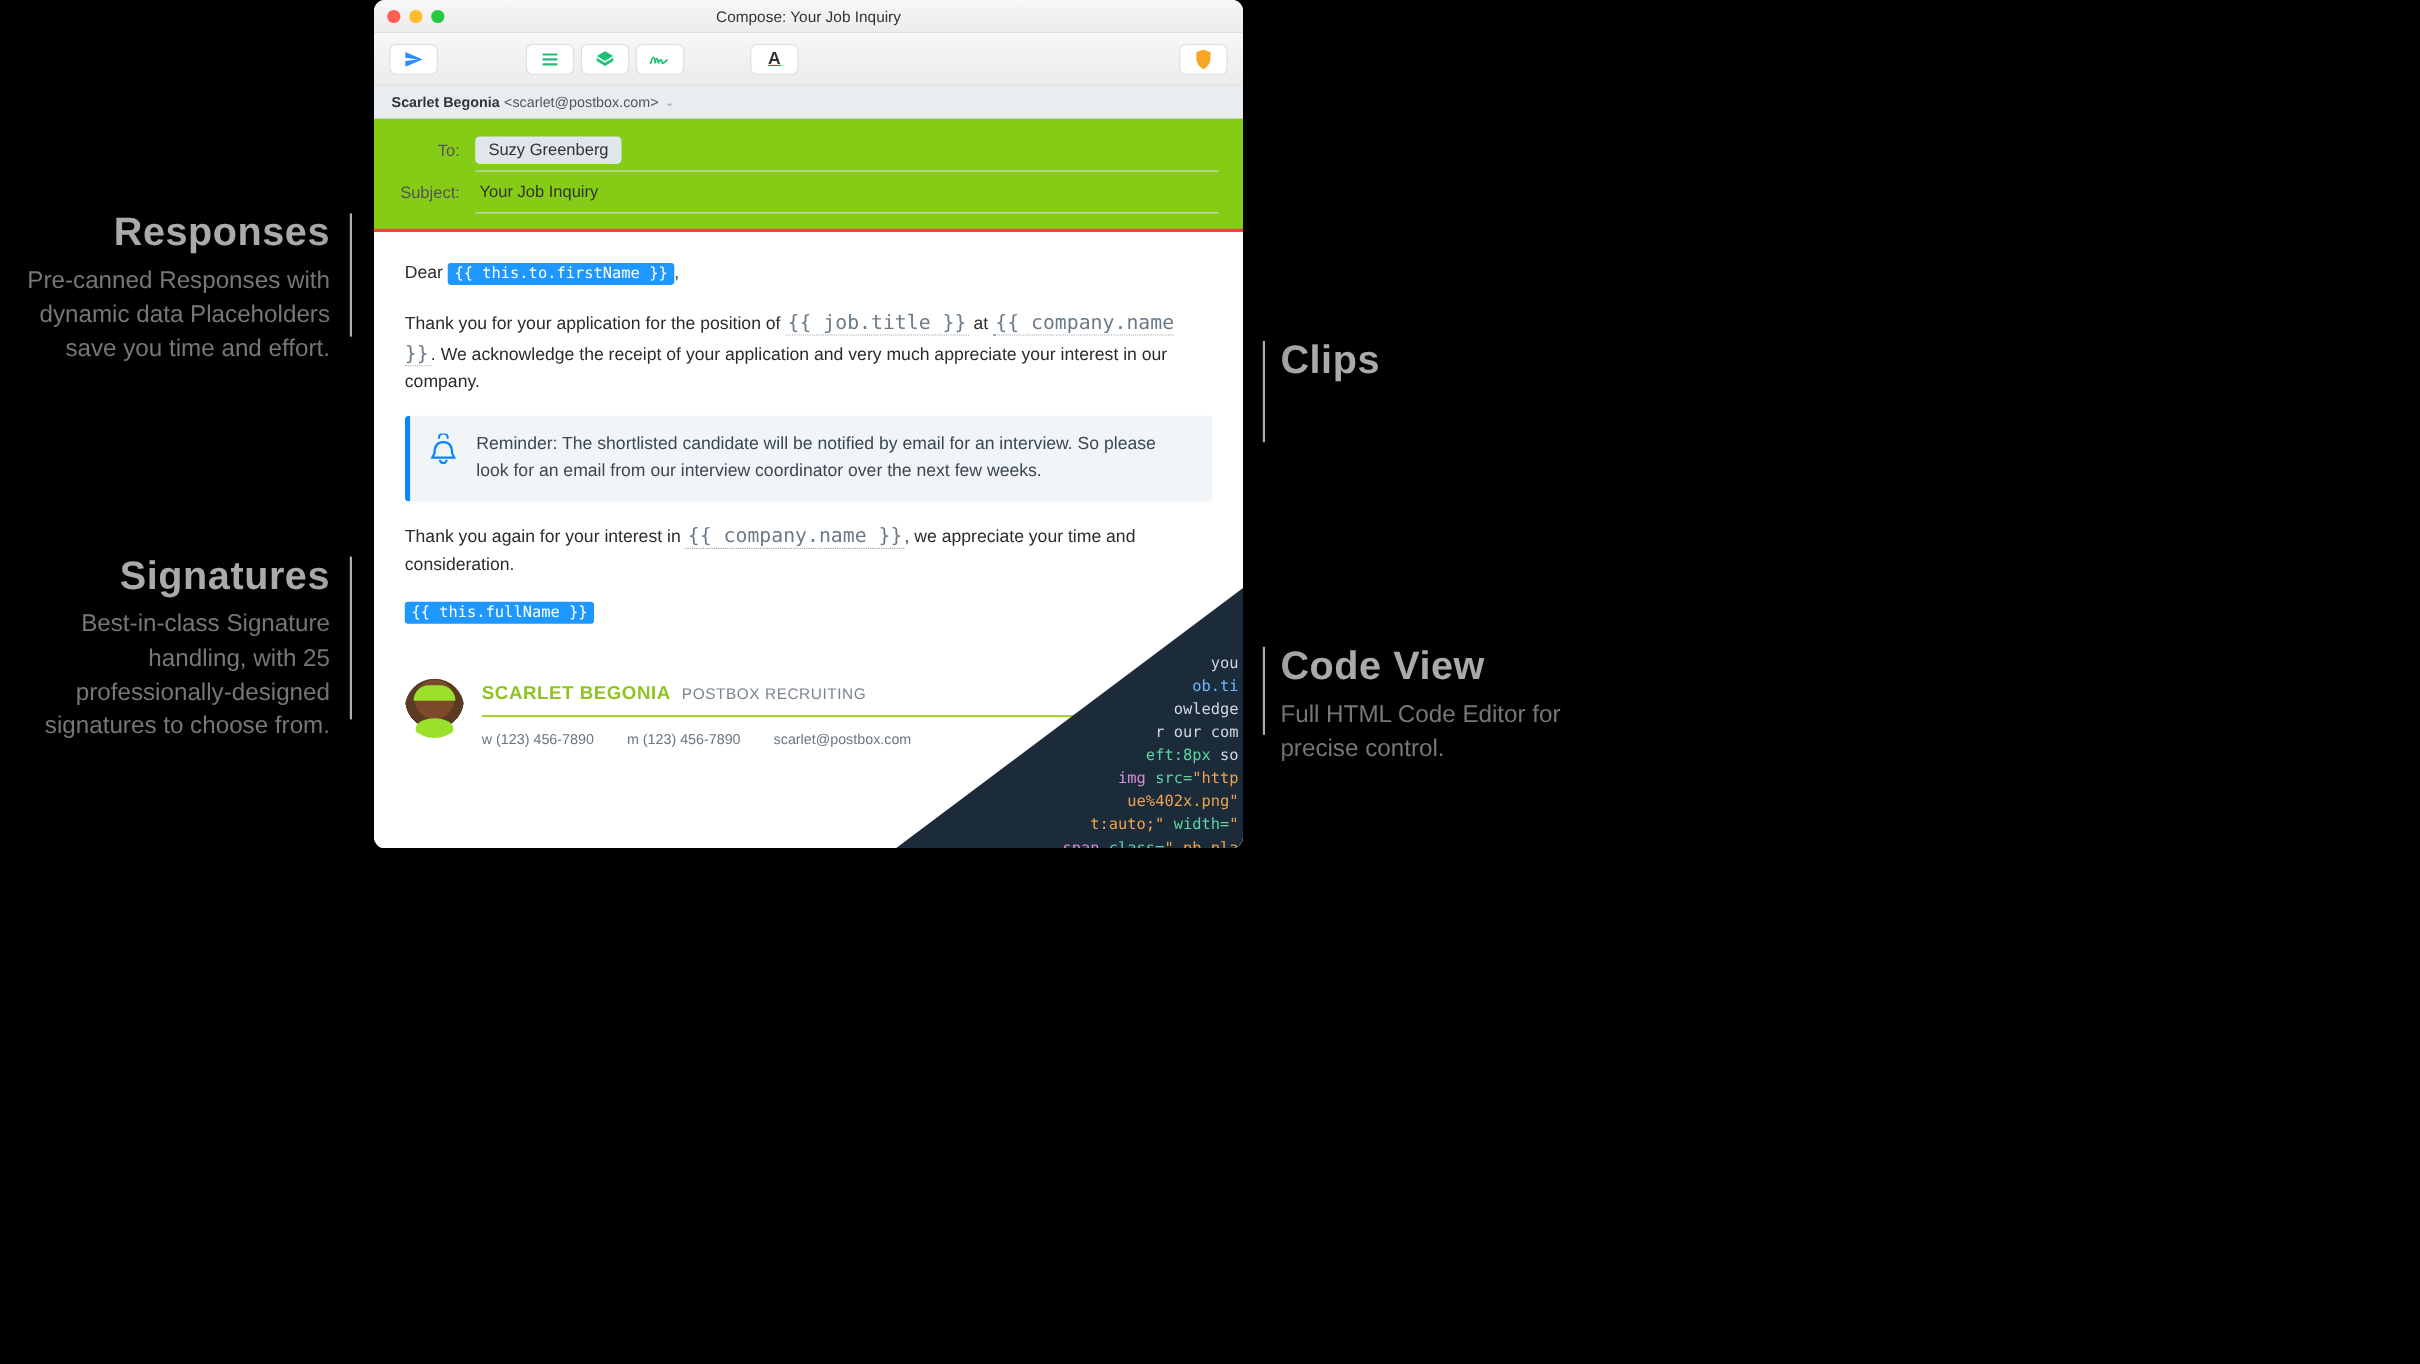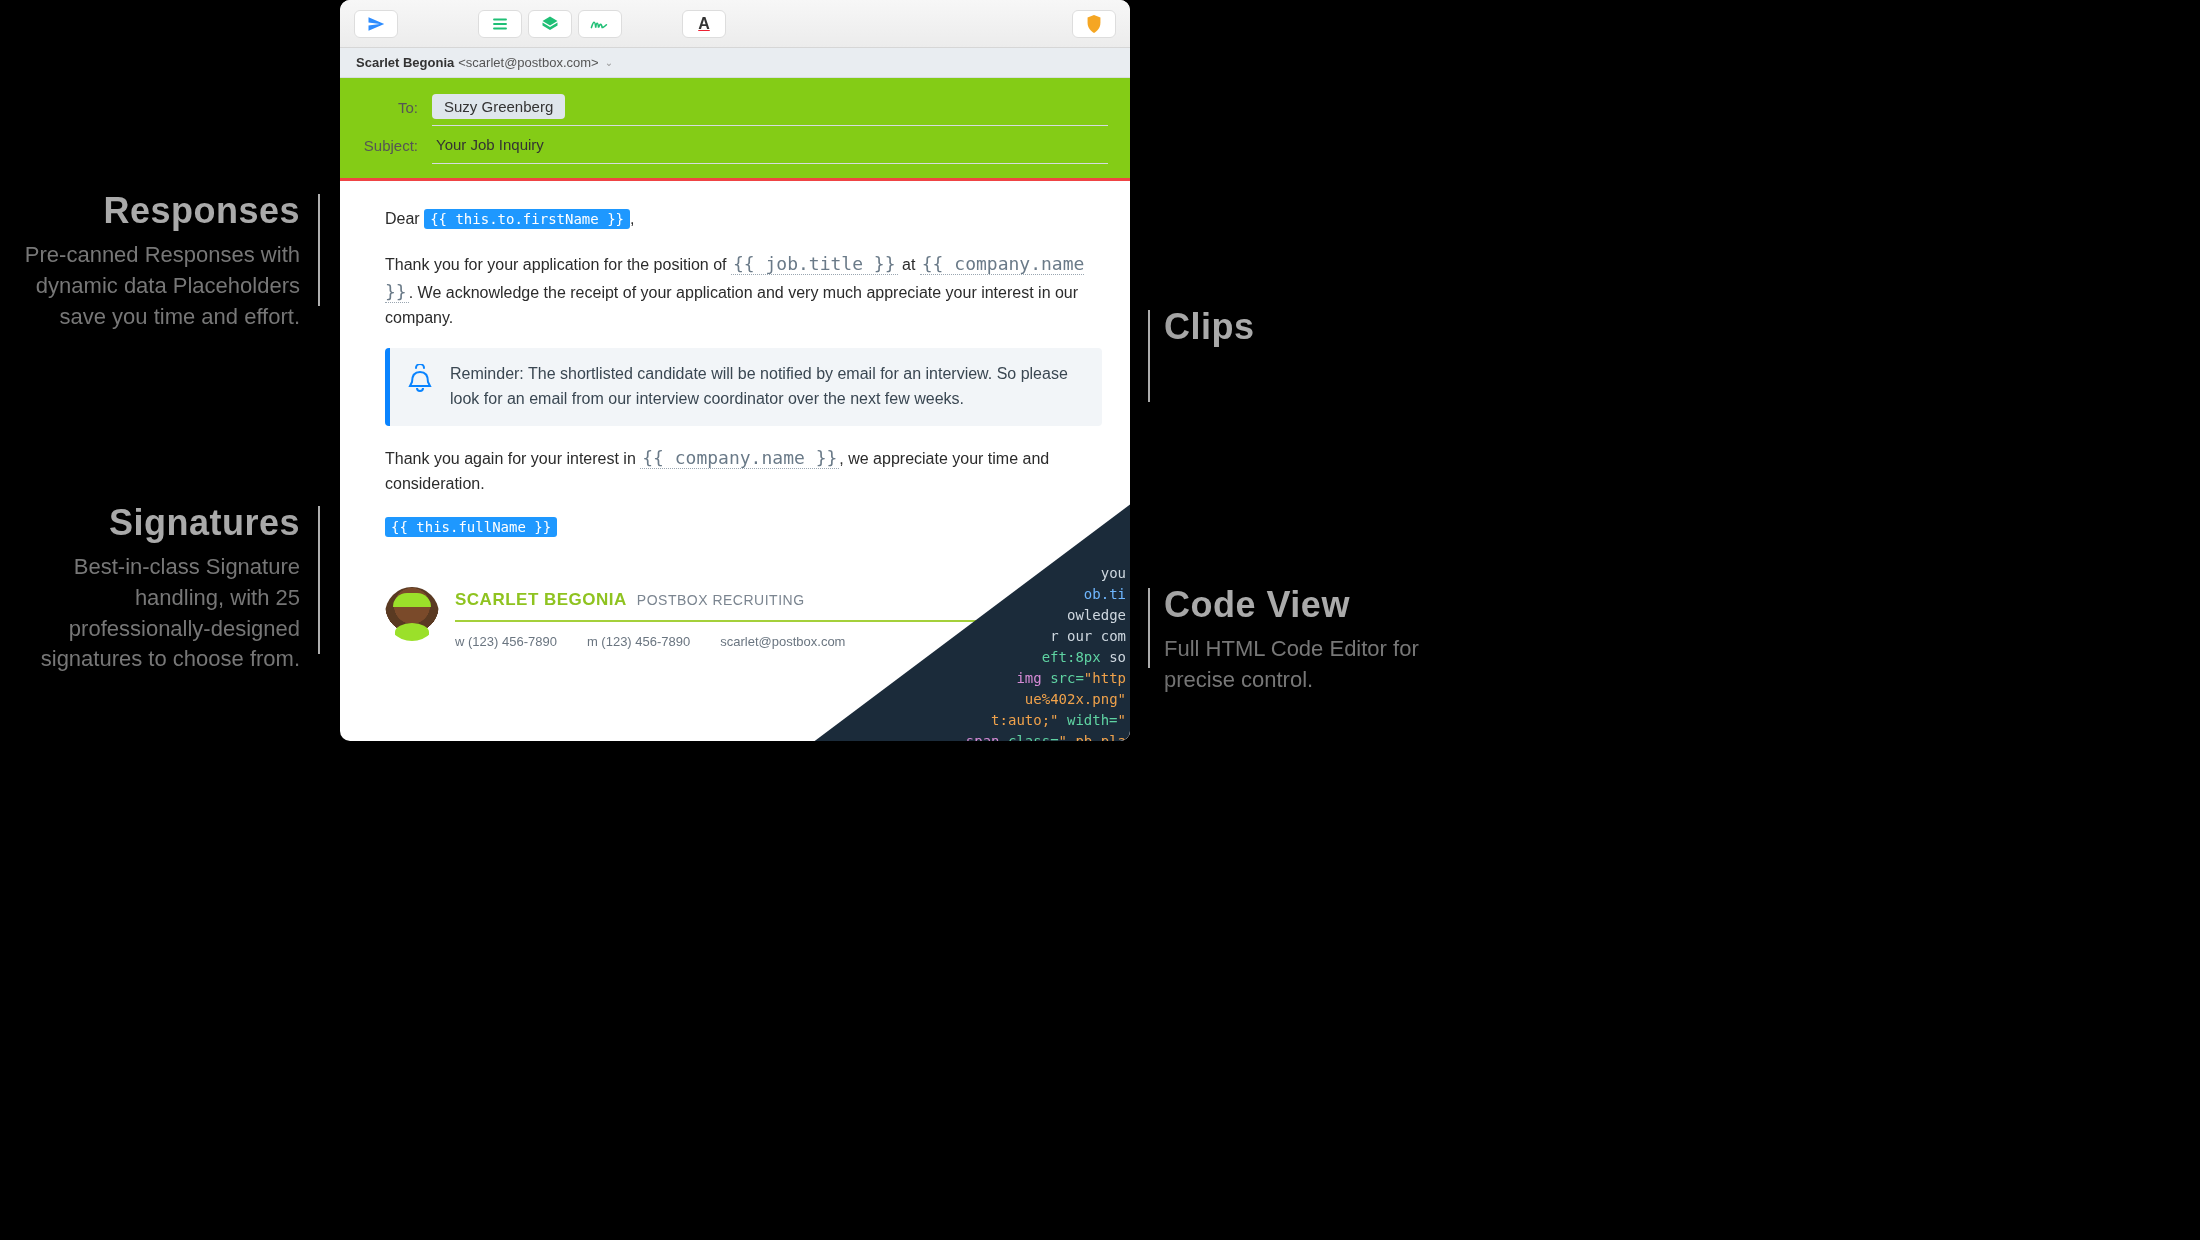--- a/index.html
+++ b/index.html
@@ -124,21 +124,20 @@
   .subj-text { color:#333; font-size:15px; padding-left:4px; }
 
   .body {
     padding: 26px 28px 28px 28px;
     font-size:16px;
     color:#2b2b2b;
     line-height:1.55;
     position:relative;
     background:#fff;
     min-height:560px;
-    margin-left:17px;
   }
   .body p { margin-bottom:18px; }
   .ph-blue {
     background:#1e98ff;
     color:#fff;
     padding:2px 6px;
     border-radius:3px;
     font-family: ui-monospace, Menlo, monospace;
     font-size:14px;
   }
@@ -244,20 +243,28 @@
 <div class="ann-divider-r" style="left:1148px; top:310px; height:92px;"></div>
 
 <div class="annotation ann-right" style="left:1164px; top:584px;">
   <h3>Code View</h3>
   <p>Full HTML Code Editor for precise control.</p>
 </div>
 <div class="ann-divider-r" style="left:1148px; top:588px; height:80px;"></div>
 
 <div class="window">
 
+  <div class="titlebar">
+    <div class="traffic">
+      <div class="tl red"></div>
+      <div class="tl yel"></div>
+      <div class="tl grn"></div>
+    </div>
+    <div class="titlebar-title">Compose: Your Job Inquiry</div>
+  </div>
 
   <div class="toolbar">
     <div class="tbtn send-color">
       <svg width="18" height="18" viewBox="0 0 24 24">
           <path fill="currentColor" d="M2 21l21-9L2 3v7l15 2-15 2z"></path>
         </svg>
     </div>
     <div style="width:60px"></div>
     <div class="tbtn-group">
       <div class="tbtn">

